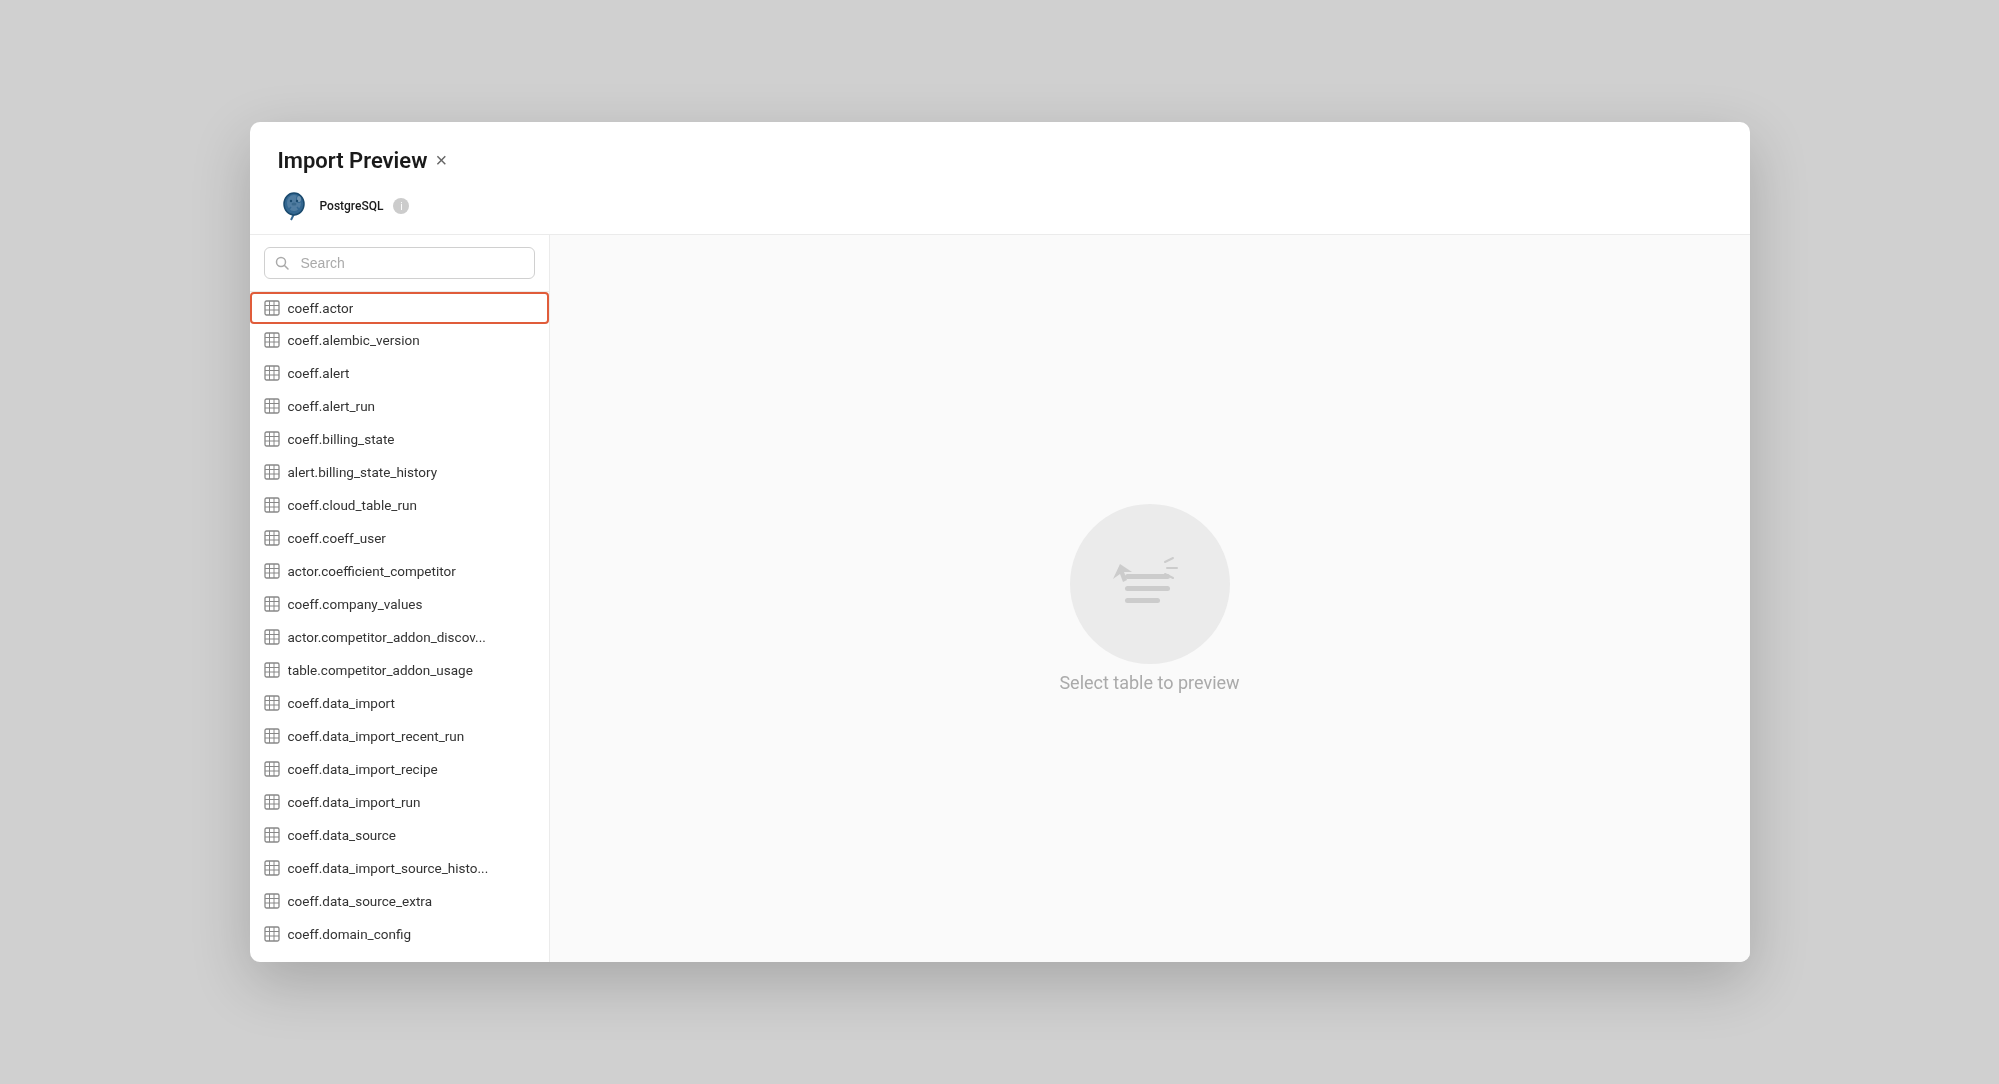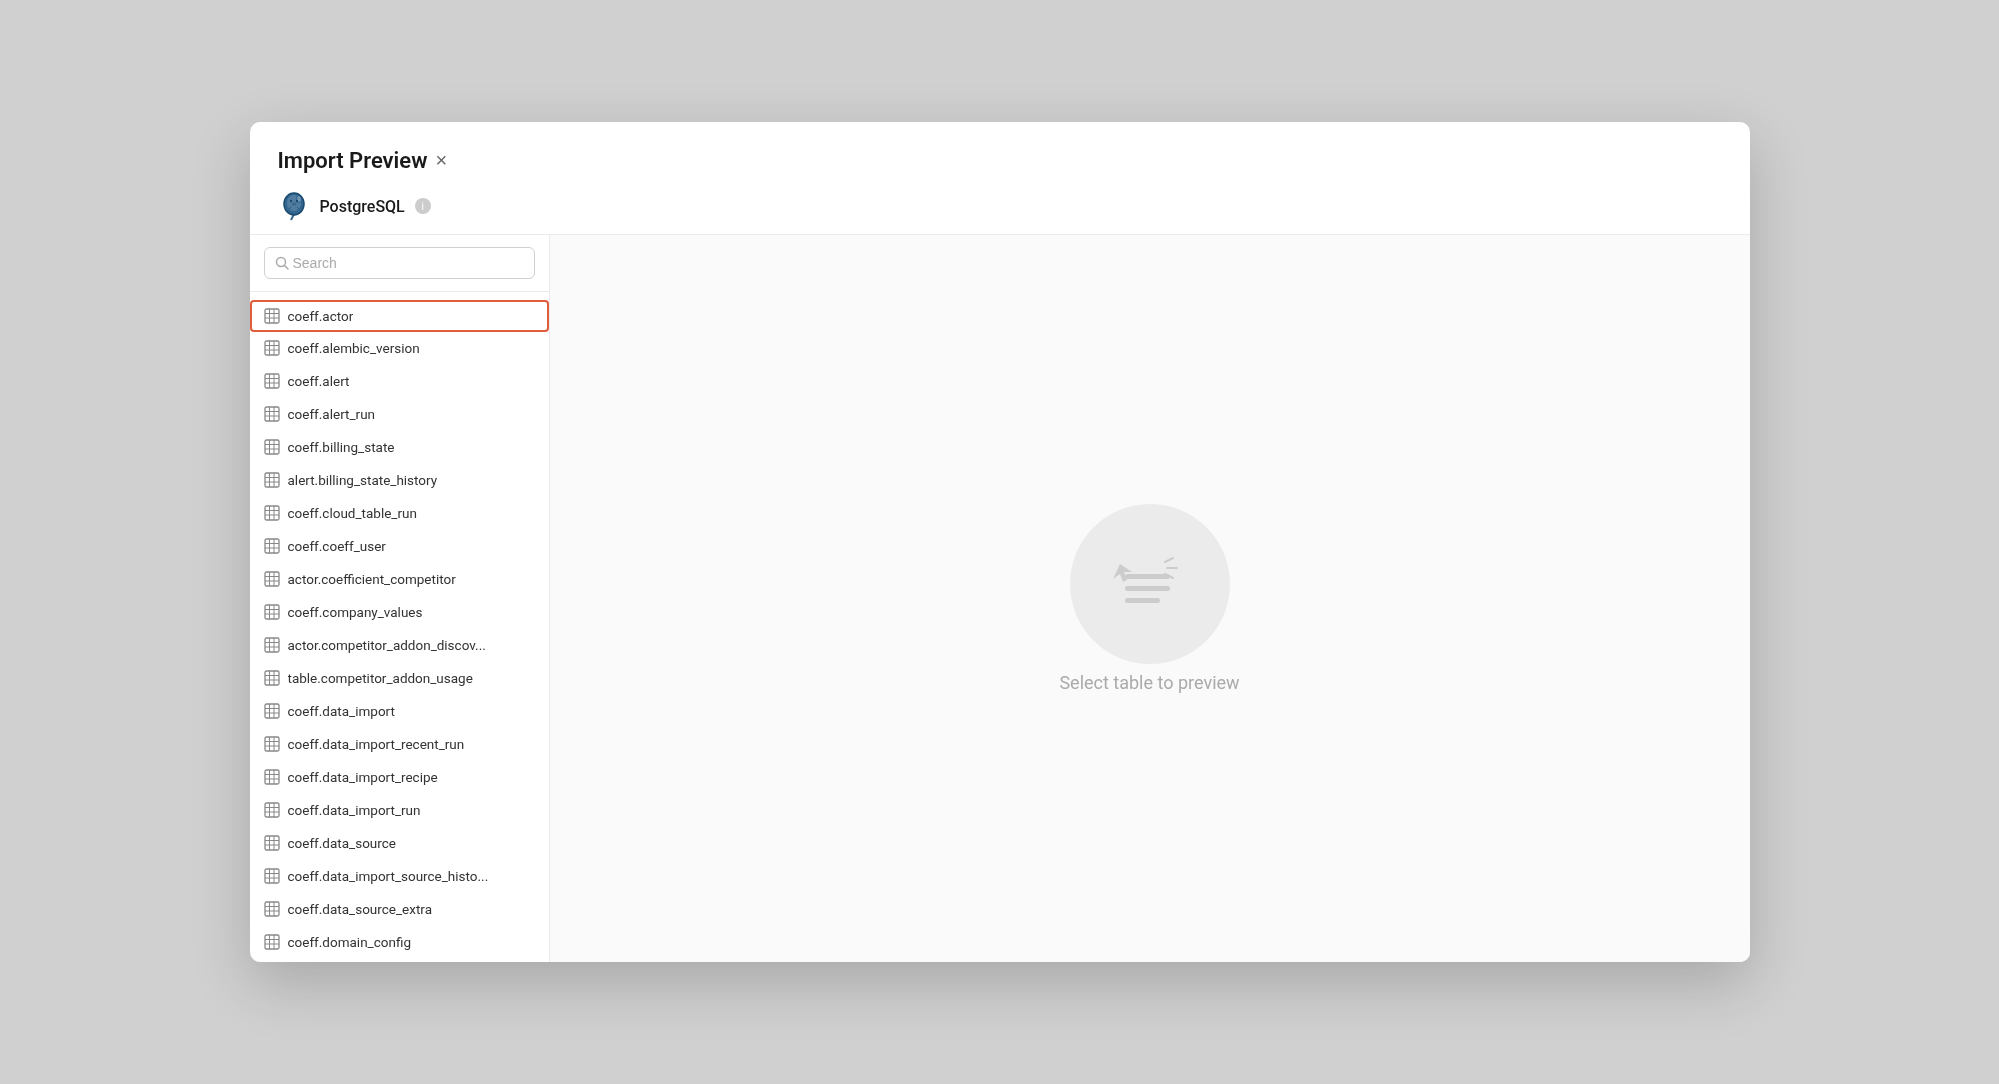--- a/index.html
+++ b/index.html
@@ -63,21 +63,21 @@
       align-items: center;
       gap: 10px;
       padding: 16px 28px 12px 28px;
       flex-shrink: 0;
     }
     .db-icon {
       width: 32px;
       height: 32px;
     }
     .db-name {
-      font-size: 16px;
+      font-size: 12px;
       font-weight: 500;
       color: #1a1a1a;
     }
     .info-icon {
       width: 16px;
       height: 16px;
       border-radius: 50%;
       background: #ccc;
       display: flex;
       align-items: center;
@@ -100,21 +100,21 @@
       overflow: hidden;
       flex-shrink: 0;
     }
     .search-container {
       padding: 12px 14px;
       border-bottom: 1px solid #ebebeb;
     }
     .search-box {
       display: flex;
       align-items: center;
-      gap: 4px;
+      gap: 12px;
       border: 1px solid #d0d0d0;
       border-radius: 6px;
       padding: 7px 10px;
       background: #fff;
     }
     .search-icon-svg {
       color: #aaa;
       flex-shrink: 0;
     }
     .search-input {
@@ -124,21 +124,20 @@
       color: #333;
       width: 100%;
       background: transparent;
     }
     .search-input::placeholder {
       color: #aaa;
     }
     .table-list {
       overflow-y: auto;
       flex: 1;
-      margin-top: 8px;
     }
     .table-item {
       display: flex;
       align-items: center;
       gap: 8px;
       padding: 8px 14px;
       cursor: pointer;
       font-size: 13.5px;
       color: #333;
       border-bottom: 1px solid transparent;

